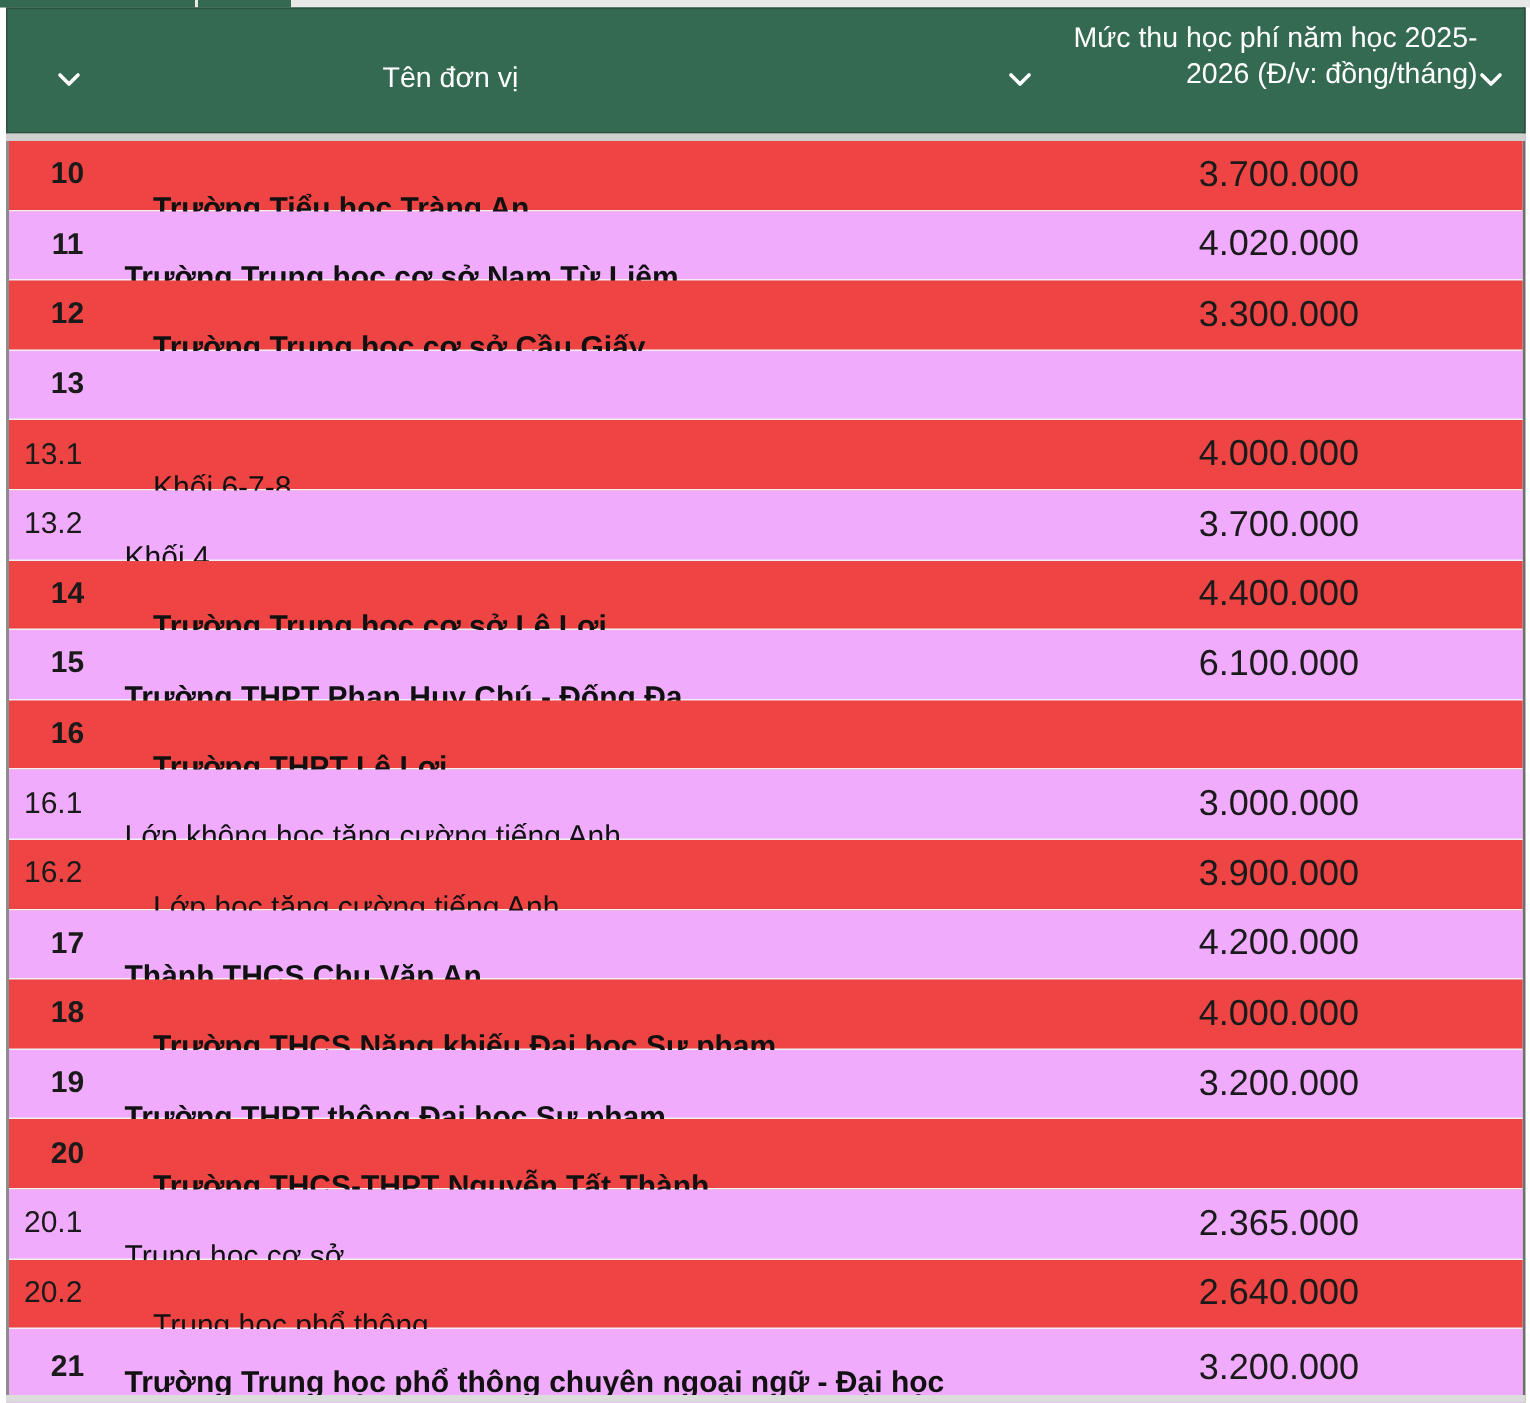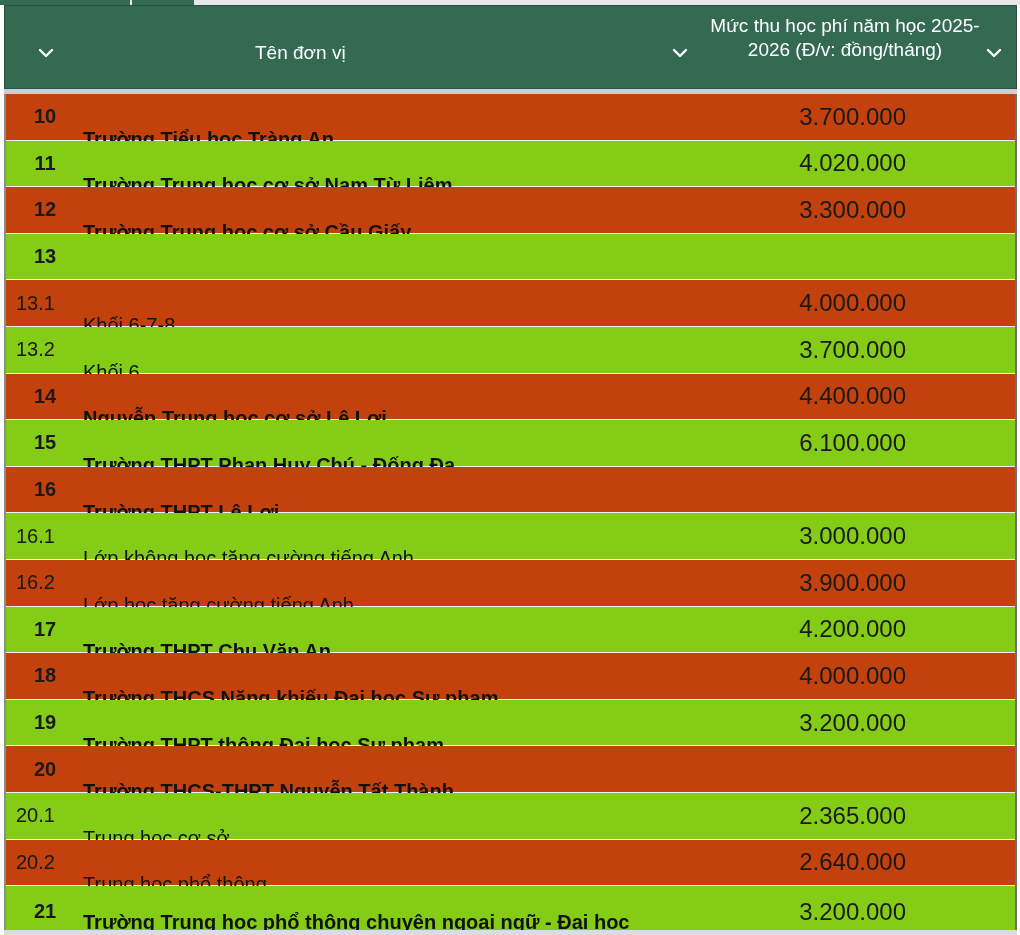--- a/index.html
+++ b/index.html
@@ -9,25 +9,25 @@
     .topstrip .tabB { position: absolute; left: 132px; top: 0; width: 62px; height: 5px; background: #356a52; }
     .frame { position: absolute; left: 4px; top: 5px; width: 1013px; height: 930px; border-left: 2px solid #8c8c8c; border-right: 2px solid #6f6f6f; }
     .header { position: absolute; left: 4px; top: 5px; width: 1013px; height: 84px; background: #356a52; border: 1px solid #2c4f3e; color: #ffffff; }
     .hdr-sep { position: absolute; left: 4px; top: 89px; width: 1013px; height: 5px; background: #cfcfcf; }
     .chev { position: absolute; width: 22px; height: 22px; display: flex; align-items: center; justify-content: center; cursor: pointer; }
     .chev svg { width: 18px; height: 12px; }
     .chev-1 { left: 30px; top: 36px; }
     .chev-2 { left: 664px; top: 36px; }
     .chev-3 { left: 978px; top: 36px; }
     .hdr-name { position: absolute; left: 250px; top: 34px; width: 230px; font-size: 19px; line-height: 26px; }
-    .hdr-fee { position: absolute; left: 700px; top: 8px; width: 280px; text-align: center; font-size: 19px; line-height: 24px; }
+    .hdr-fee { position: absolute; left: 700px; top: 8px; width: 280px; text-align: right; font-size: 19px; line-height: 24px; }
     .rows { position: absolute; left: 6px; top: 94px; width: 1009px; }
     .row { position: relative; width: 1009px; height: 46.6px; display: flex; align-items: center; border-bottom: 1px solid #f0f0f3; }
-    .row.odd { background: #c2410c; }
-    .row.even { background: #84cc16; }
+    .row.odd { background: #ef4444; gap: 19px; }
+    .row.even { background: #f0abfc; }
     .row.tall { height: 52px; }
     .c-no { width: 68px; text-align: center; font-size: 20px; color: #1a1a1a; padding-left: 10px; }
     .c-no.sub { text-align: left; padding-left: 10px; font-weight: normal; }
     .c-name { width: 600px; padding-left: 9px; font-size: 20px; color: #111; line-height: 24px; margin-top: 44px; }
     .c-fee { position: absolute; left: 760px; width: 140px; text-align: right; font-size: 24px; color: #1a1a1a; }
     .bold { font-weight: bold; }
     .bottom { position: absolute; left: 4px; top: 930px; width: 1013px; height: 5px; background: #dcdcdc; }
   </style>
 </head>
 <body>
@@ -80,26 +80,26 @@
     <div class="c-no bold">13</div>
     <div class="c-fee"></div>
   </div>
   <div class="row odd">
     <div class="c-no sub">13.1</div>
     <div class="c-name">Khối 6-7-8</div>
     <div class="c-fee">4.000.000</div>
   </div>
   <div class="row even">
     <div class="c-no sub">13.2</div>
-    <div class="c-name">Khối 6</div>
+    <div class="c-name">Khối 4</div>
     <div class="c-fee">3.700.000</div>
   </div>
   <div class="row odd">
     <div class="c-no bold">14</div>
-    <div class="c-name bold">Nguyễn Trung học cơ sở Lê Lợi</div>
+    <div class="c-name bold">Trường Trung học cơ sở Lê Lợi</div>
     <div class="c-fee">4.400.000</div>
   </div>
   <div class="row even">
     <div class="c-no bold">15</div>
     <div class="c-name bold">Trường THPT Phan Huy Chú - Đống Đa</div>
     <div class="c-fee">6.100.000</div>
   </div>
   <div class="row odd">
     <div class="c-no bold">16</div>
     <div class="c-name bold">Trường THPT Lê Lợi</div>
@@ -110,21 +110,21 @@
     <div class="c-name">Lớp không học tăng cường tiếng Anh</div>
     <div class="c-fee">3.000.000</div>
   </div>
   <div class="row odd">
     <div class="c-no sub">16.2</div>
     <div class="c-name">Lớp học tăng cường tiếng Anh</div>
     <div class="c-fee">3.900.000</div>
   </div>
   <div class="row even">
     <div class="c-no bold">17</div>
-    <div class="c-name bold">Trường THPT Chu Văn An</div>
+    <div class="c-name bold">Thành THCS Chu Văn An</div>
     <div class="c-fee">4.200.000</div>
   </div>
   <div class="row odd">
     <div class="c-no bold">18</div>
     <div class="c-name bold">Trường THCS Năng khiếu Đại học Sư phạm</div>
     <div class="c-fee">4.000.000</div>
   </div>
   <div class="row even">
     <div class="c-no bold">19</div>
     <div class="c-name bold">Trường THPT thông Đại học Sư phạm</div>

